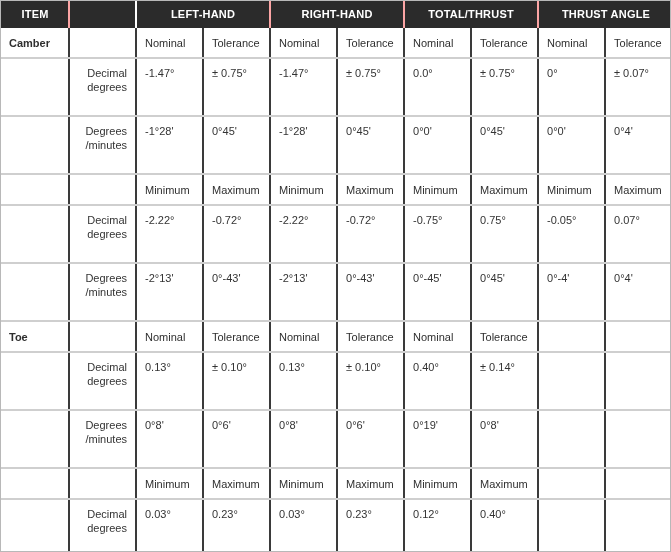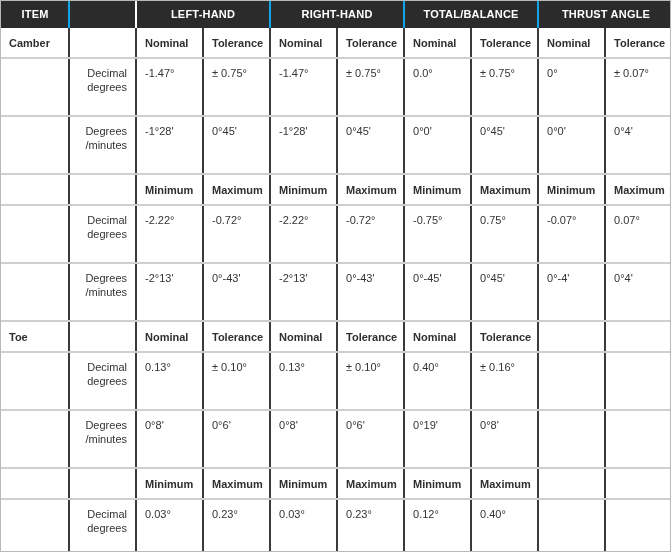--- a/index.html
+++ b/index.html
@@ -28,21 +28,21 @@
 
   
   thead th {
     background: #2b2b2b;
     color: #ffffff;
     font-weight: bold;
     font-size: 11px;
     text-align: center;
     height: 28px;
     padding: 0 4px;
-    border-right: 2px solid #0ea5e9;
+    border-right: 2px solid #fca5a5;
     border-left: 2px solid #2b2b2b;
     letter-spacing: 0.2px;
     box-sizing: border-box;
   }
   thead th.th-blank {
     border-right: 2px solid #ffffff;
   }
   thead th:last-child {
     border-right: 2px solid #2b2b2b;
   }
@@ -60,21 +60,21 @@
     box-sizing: border-box;
     overflow: hidden;
   }
   tbody td.col-item {
     border-right: 2px solid #3a3a3a;
   }
   tbody td.last-col {
     border-right: none;
   }
   tbody td.bold {
-    font-weight: bold;
+    font-weight: normal;
     color: #2f2f2f;
   }
   tbody td.section-label {
     font-weight: bold;
     color: #2f2f2f;
   }
   tbody tr.row-subhead td,
   tbody tr.row-section td {
     height: 22px;
     padding-top: 8px;
@@ -112,21 +112,21 @@
         <col class="c-data">
       <col class="c-data">
         <col class="c-data-last">
     </colgroup>
     <thead>
       <tr>
         <th>ITEM</th>
         <th class="th-blank"></th>
         <th colspan="2">LEFT-HAND</th>
         <th colspan="2">RIGHT-HAND</th>
-        <th colspan="2">TOTAL/BALANCE</th>
+        <th colspan="2">TOTAL/THRUST</th>
         <th colspan="2">THRUST ANGLE</th>
       </tr>
     </thead>
     <tbody id="table-body">
         <tr class="row-section">
           <td class="col-item section-label">Camber</td>
           <td></td>
           <td class="bold">Nominal</td>
           <td class="bold">Tolerance</td>
           <td class="bold">Nominal</td>
@@ -183,21 +183,21 @@
           <td>
             <span class="unit-line">Decimal</span>
             <span class="unit-line">degrees</span>
           </td>
           <td>-2.22°</td>
           <td>-0.72°</td>
           <td>-2.22°</td>
           <td>-0.72°</td>
           <td>-0.75°</td>
           <td>0.75°</td>
-          <td>-0.07°</td>
+          <td>-0.05°</td>
           <td class="last-col">0.07°</td>
         </tr>
         <tr class="row-data">
           <td class="col-item"></td>
           <td>
             <span class="unit-line">Degrees</span>
             <span class="unit-line">/minutes</span>
           </td>
           <td>-2°13'</td>
           <td>0°-43'</td>
@@ -224,21 +224,21 @@
           <td class="col-item"></td>
           <td>
             <span class="unit-line">Decimal</span>
             <span class="unit-line">degrees</span>
           </td>
           <td>0.13°</td>
           <td>± 0.10°</td>
           <td>0.13°</td>
           <td>± 0.10°</td>
           <td>0.40°</td>
-          <td>± 0.16°</td>
+          <td>± 0.14°</td>
           <td></td>
           <td class="last-col"></td>
         </tr>
         <tr class="row-data">
           <td class="col-item"></td>
           <td>
             <span class="unit-line">Degrees</span>
             <span class="unit-line">/minutes</span>
           </td>
           <td>0°8'</td>

